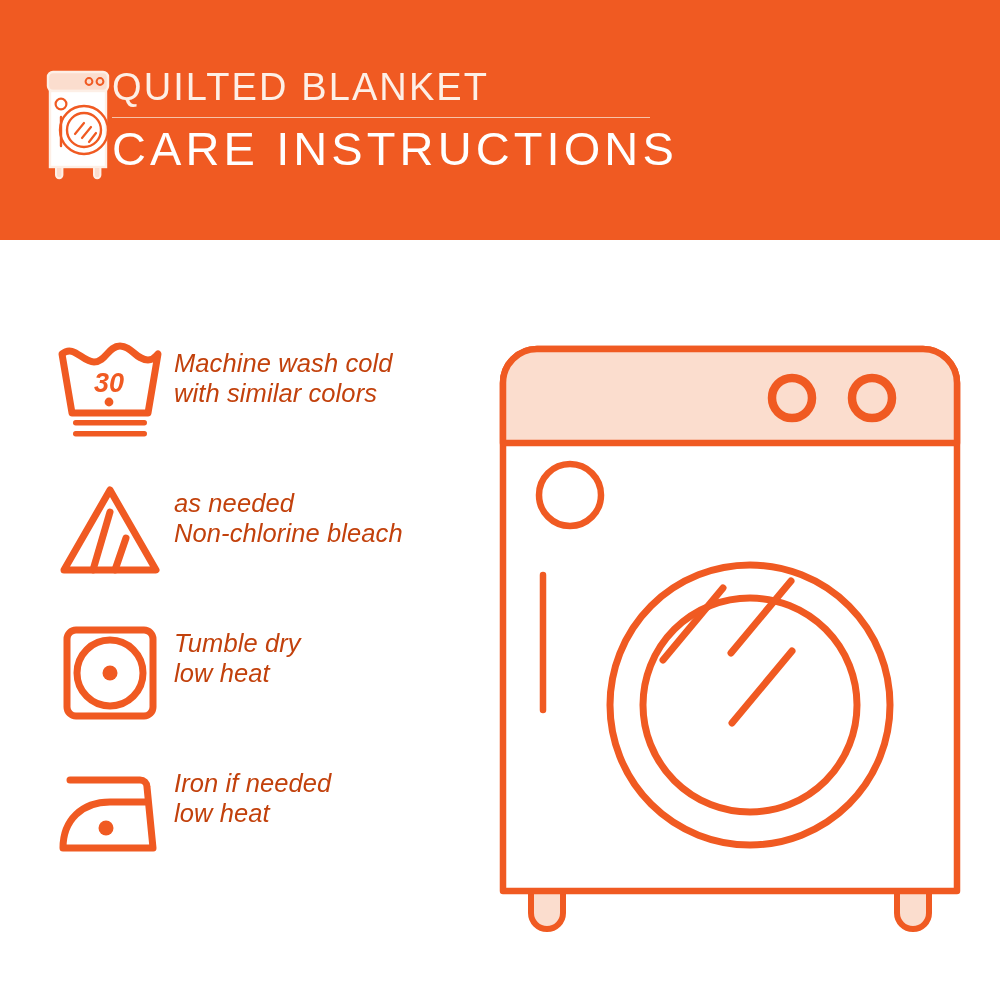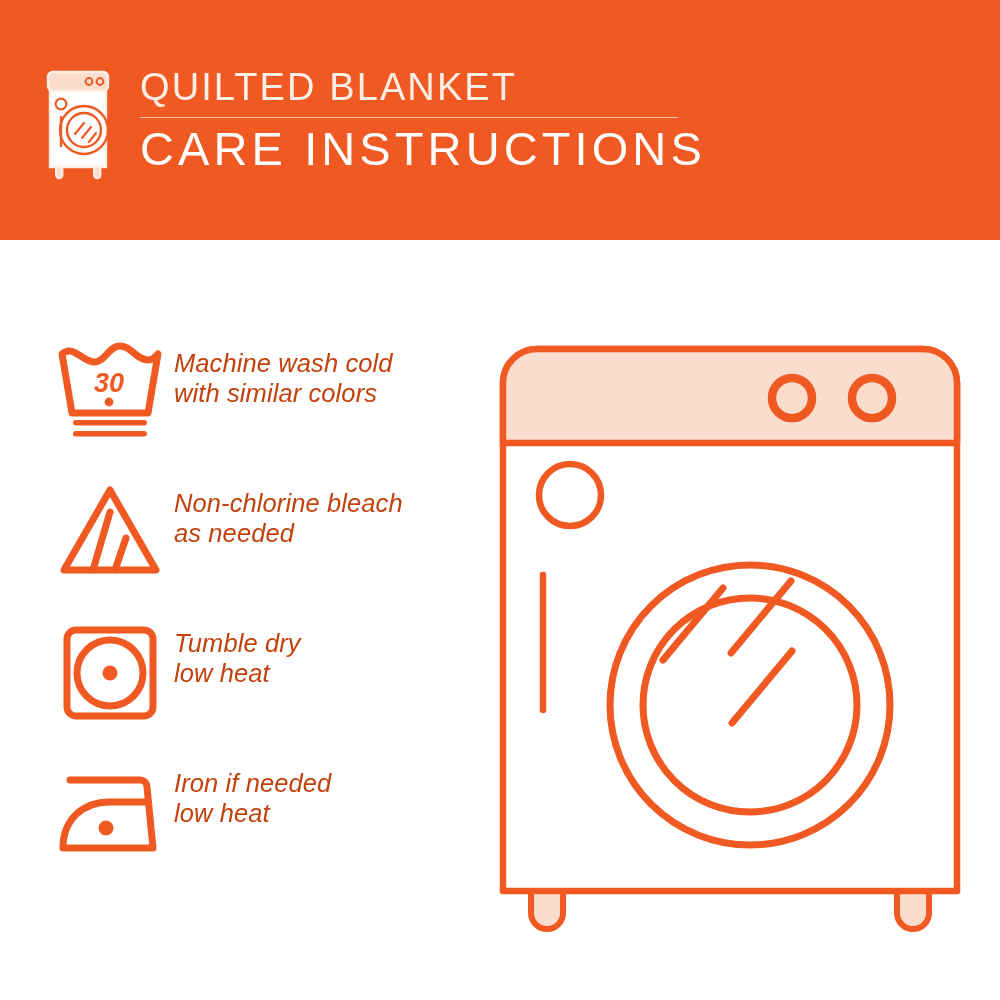--- a/index.html
+++ b/index.html
@@ -27,21 +27,20 @@
     left:44px; top:62px;
     display:flex;
     align-items:flex-start;
   }
   #header-logo {
     width:68px; height:112px;
     flex:0 0 auto;
     margin-top:6px;
   }
   #header-titles {
-    margin-left:28px;
     padding-top:2px;
   }
   #title-line1 {
     color:#FDEFE6;
     font-size:38px;
     letter-spacing:2.1px;
     font-weight:400;
     line-height:46px;
     white-space:nowrap;
   }
@@ -167,22 +166,22 @@
 
     <div class="care-row">
       <div class="care-icon">
         <svg width="116" height="104" viewBox="0 0 116 104" aria-hidden="true">
           <path d="M58 10 L104 90 L12 90 Z" fill="none" stroke="#F05A22" stroke-width="7" stroke-linejoin="round"></path>
           <line x1="58" y1="32" x2="41" y2="90" stroke="#F05A22" stroke-width="7" stroke-linecap="round"></line>
           <line x1="74" y1="58" x2="63" y2="90" stroke="#F05A22" stroke-width="7" stroke-linecap="round"></line>
         </svg>
       </div>
       <div class="care-text">
+        <span class="tline">as needed</span>
         <span class="tline">Non-chlorine bleach</span>
-        <span class="tline">as needed</span>
       </div>
     </div>
 
     <div class="care-row">
       <div class="care-icon">
         <svg width="116" height="104" viewBox="0 0 116 104" aria-hidden="true">
           <rect x="15" y="10" width="86" height="86" rx="9" fill="none" stroke="#F05A22" stroke-width="7"></rect>
           <circle cx="58" cy="53" r="33" fill="none" stroke="#F05A22" stroke-width="7"></circle>
           <circle cx="58" cy="53" r="7.5" fill="#F05A22"></circle>
         </svg>

